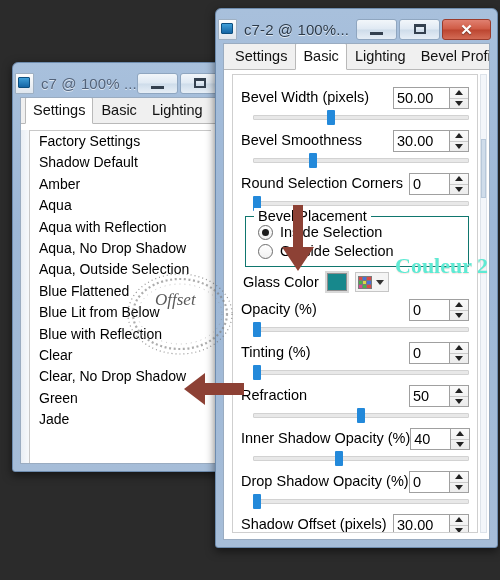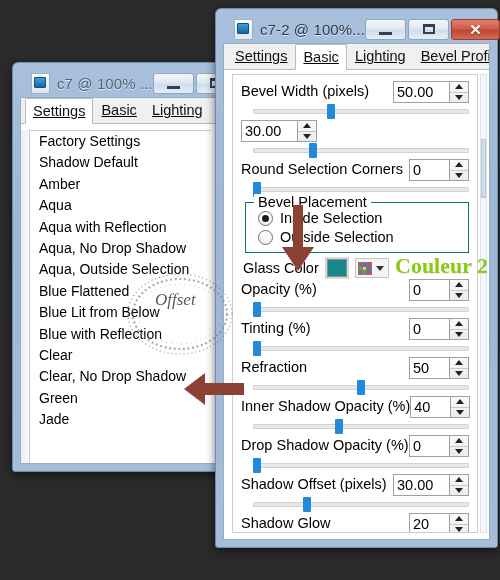--- a/index.html
+++ b/index.html
@@ -17,21 +17,21 @@
     position:absolute;
     background:linear-gradient(180deg,#a8c0dc 0%,#9db7d6 40%,#a6bdd8 100%);
     border:1px solid #6e8cae;
     border-radius:6px 6px 3px 3px;
     box-shadow:0 3px 10px rgba(0,0,0,.55);
     box-sizing:border-box;
   }
   .titlebar{
     height:40px;
     display:flex;align-items:center;
-    padding:0 4px 0 18px;
+    padding:0 4px 0 2px;
     box-sizing:border-box;
     position:relative;
   }
   .win-icon{
     width:17px;height:19px;
     background:linear-gradient(180deg,#fdfdfd,#dfe6ee);
     border:1px solid #9fb0c2;
     border-radius:1px;
     position:relative;
     flex:0 0 auto;
@@ -75,25 +75,24 @@
     border:1px solid #9aacc1;
     box-sizing:border-box;
     overflow:hidden;
   }
 
   
   .tabstrip{
     height:26px;
     background:#f0f0f0;
     border-bottom:1px solid #b9b9b9;
-    display:flex;
+    display:flex;align-items:flex-end;
     padding-left:4px;
     box-sizing:border-box;
     position:relative;
-    text-decoration:underline;
   }
   .tab{
     font-size:14.5px;color:#111;
     padding:2px 7px 3px 7px;
     margin-right:1px;
     background:transparent;
     white-space:nowrap;
     line-height:20px;
     box-sizing:border-box;
   }
@@ -133,21 +132,21 @@
   #frontWin .client{background:#fff;}
   .panel{
     position:absolute;left:8px;right:11px;top:30px;bottom:6px;
     background:#fff;
     border:1px solid #cfcfcf;
     box-sizing:border-box;
     overflow:hidden;
   }
   .panel-inner{padding:6px 8px 0 8px;}
 
-  .row{margin-bottom:2px;}
+  .row{margin-bottom:2px;margin-top:6px;}
   .row-head{display:flex;align-items:flex-start;justify-content:space-between;}
   .row-label{font-size:14.5px;color:#000;line-height:20px;white-space:nowrap;}
 
   
   .spin{display:flex;align-items:stretch;height:22px;flex:0 0 auto;}
   .spin .val{
     border:1px solid #a0a0a0;
     border-right:none;
     background:#fff;
     font-size:14.5px;color:#000;
@@ -359,20 +358,21 @@
                   </div>
                 </div>
               </div>
               <div class="slider">
                 <div class="track"></div>
                 <div class="thumb" style="left: 36%;"></div>
               </div>
             </div>
             <div class="row">
               <div class="row-head">
+                <div class="row-label">Bevel Smoothness</div>
                 <div class="spin wide">
                   <div class="val">30.00</div>
                   <div class="arrows">
                     <div>
                       <span class="caret-up"></span>
                     </div>
                     <div>
                       <span class="caret-dn"></span>
                     </div>
                   </div>
@@ -585,21 +585,21 @@
 
 <svg class="anno" id="downArrow" width="34" height="68" viewBox="0 0 34 68">
   <path d="M12 0 H22 V42 H33 L17 66 L1 42 H12 Z" fill="#8d4135"></path>
 </svg>
 
 <svg class="anno" id="leftArrow" width="62" height="34" viewBox="0 0 62 34">
   <path d="M61 11 V23 H22 V33 L1 17 L22 1 V11 Z" fill="#8d4135"></path>
 </svg>
 
 <div class="anno" style="left:390px;top:255px;">
-  <span class="couleur2" style="color: #84cc16;">Couleur 2</span>
+  <span class="couleur2" style="color: #5eead4;">Couleur 2</span>
 </div>
 
 <div id="watermark">
   <svg width="112" height="92" viewBox="0 0 112 92">
     <ellipse cx="56" cy="46" rx="52" ry="40" fill="none" stroke="#6b6b6b" stroke-width="1.2" stroke-dasharray="1 3" opacity=".85"></ellipse>
     <ellipse cx="56" cy="46" rx="47" ry="35" fill="none" stroke="#7d7d7d" stroke-width="2.2" stroke-dasharray="2 2.6" opacity=".75"></ellipse>
     <ellipse cx="56" cy="46" rx="42" ry="30" fill="none" stroke="#8a8a8a" stroke-width="1" stroke-dasharray="1 4" opacity=".6"></ellipse>
   </svg>
   <div class="wm-text" id="wm1">Offset</div>
 </div>

